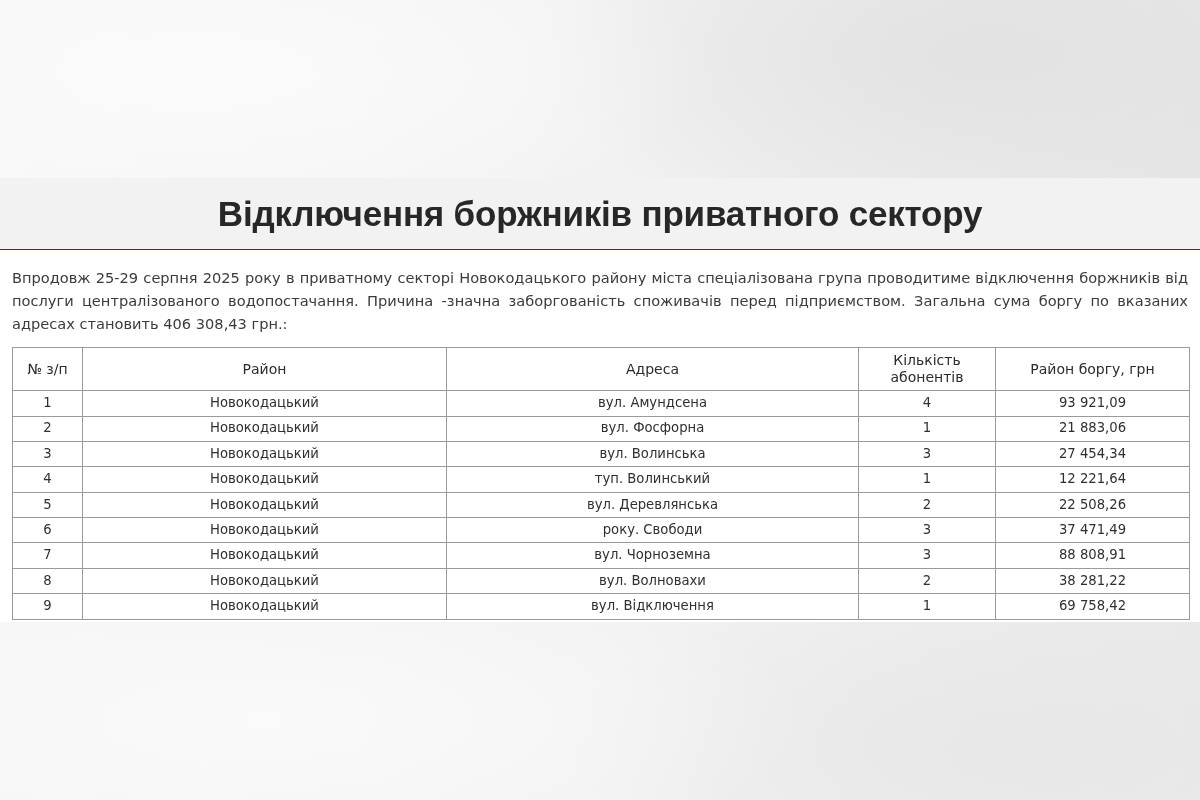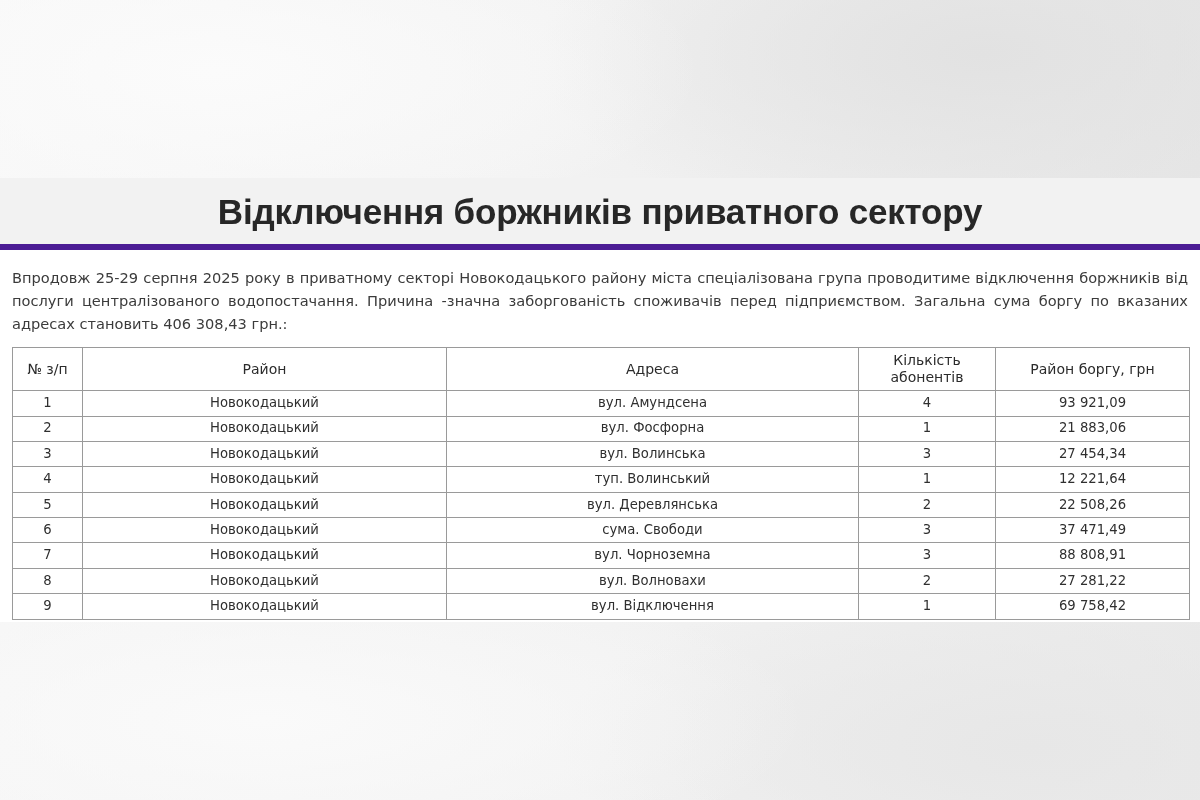--- a/index.html
+++ b/index.html
@@ -53,21 +53,21 @@
     top: 178px;
     width: 1200px;
     height: 444px;
     background: #ffffff;
   }
 
   .title-band {
     width: 1200px;
     height: 72px;
     background: #f2f2f2;
-    border-bottom: 6px solid #4c1d95;
+    border-bottom: 1px solid #4c1d95;
     display: flex;
     align-items: center;
     justify-content: center;
     box-sizing: border-box;
   }
 
   .page-title {
     font-size: 35px;
     font-weight: 700;
     color: #272727;
@@ -205,37 +205,37 @@
             <tr>
               <td class="cell-num">5</td>
               <td class="cell-dist">Новокодацький</td>
               <td class="cell-addr">вул. Деревлянська</td>
               <td class="cell-cnt">2</td>
               <td class="cell-sum">22 508,26</td>
             </tr>
             <tr>
               <td class="cell-num">6</td>
               <td class="cell-dist">Новокодацький</td>
-              <td class="cell-addr">сума. Свободи</td>
+              <td class="cell-addr">року. Свободи</td>
               <td class="cell-cnt">3</td>
               <td class="cell-sum">37 471,49</td>
             </tr>
             <tr>
               <td class="cell-num">7</td>
               <td class="cell-dist">Новокодацький</td>
               <td class="cell-addr">вул. Чорноземна</td>
               <td class="cell-cnt">3</td>
               <td class="cell-sum">88 808,91</td>
             </tr>
             <tr>
               <td class="cell-num">8</td>
               <td class="cell-dist">Новокодацький</td>
               <td class="cell-addr">вул. Волновахи</td>
               <td class="cell-cnt">2</td>
-              <td class="cell-sum">27 281,22</td>
+              <td class="cell-sum">38 281,22</td>
             </tr>
             <tr>
               <td class="cell-num">9</td>
               <td class="cell-dist">Новокодацький</td>
               <td class="cell-addr">вул. Відключення</td>
               <td class="cell-cnt">1</td>
               <td class="cell-sum">69 758,42</td>
             </tr>
           </tbody>
       </table>

